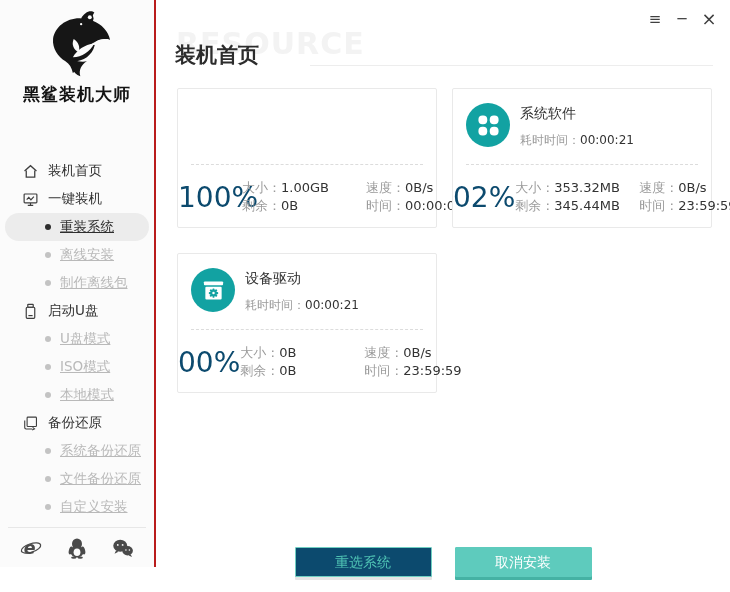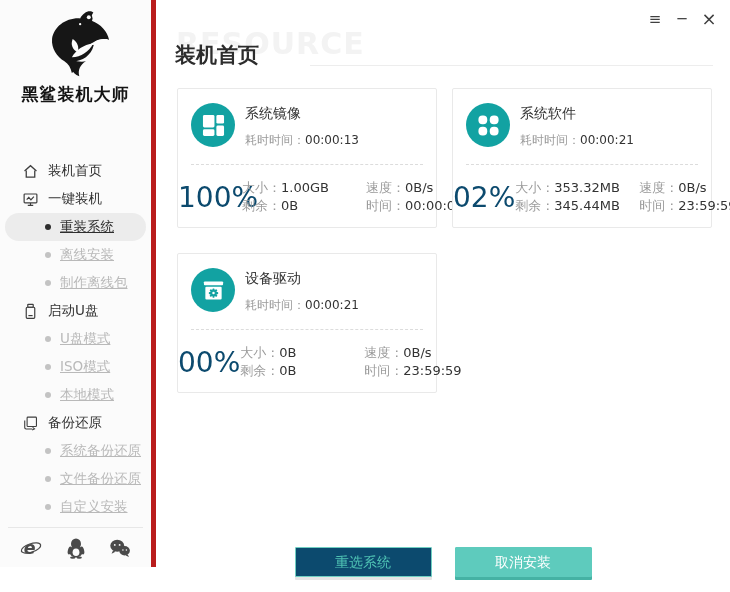--- a/index.html
+++ b/index.html
@@ -2,21 +2,21 @@
 <html><head>
 <meta charset="utf-8">
 <style>
   * { margin:0; padding:0; box-sizing:border-box; }
   html,body { width:730px; height:592px; overflow:hidden; background:#fff;
               font-family:"DejaVu Sans","Liberation Sans",sans-serif; }
   .app { display:flex; width:730px; height:592px; background:#fff; }
 
   
   .sidebar { position:relative; width:156px; height:567px; background:#fbfbfb;
-             border-right:5px solid #b91c1c; flex:0 0 156px; }
+             border-right:2px solid #b91c1c; flex:0 0 156px; }
   .logo { text-align:center; padding-top:6px; }
   .logo svg { width:84px; height:76px; display:block; margin:0 auto; }
   .logo-text { font-size:17px; font-weight:bold; color:#141414; letter-spacing:1px; margin-top:1px; }
 
   .menu { position:absolute; top:157px; left:0; right:0; }
   .mi { height:28px; display:flex; align-items:center; font-size:13.5px; cursor:pointer; }
   .mi.sec { padding-left:22px; color:#333; }
   .mi.sec .mi-icon { width:17px; height:17px; color:#3e3e3e; margin-right:9px; display:inline-flex; }
   .mi.sec .mi-icon svg { width:17px; height:17px; }
   .mi.sub { padding-left:45px; color:#b9b9b9;text-decoration:underline; }
@@ -208,36 +208,20 @@
       <span class="wc close">×</span>
     </div>
 
     <div class="watermark">RESOURCE</div>
     <h1 class="page-title">装机首页</h1>
     <div class="header-line"></div>
 
     <div class="cards">
 
       <section class="card">
-        <div class="card-top">
-          <div class="card-ico">
-            <svg viewBox="0 0 24 24" fill="#fff">
-              <rect x="1" y="1" width="12" height="13" rx="1.5"></rect>
-              <rect x="15" y="1" width="8" height="9" rx="1.5"></rect>
-              <rect x="15" y="12" width="8" height="11" rx="1.5"></rect>
-              <rect x="1" y="16" width="12" height="7" rx="1.5"></rect>
-            </svg>
-          </div>
-          <div class="card-head">
-            <div class="card-title">系统镜像</div>
-            <div class="card-elapsed">
-              <span class="lbl">耗时时间：</span><span class="val">00:00:13</span>
-            </div>
-          </div>
-        </div>
         <div class="dash"></div>
         <div class="card-bottom">
           <div class="pct">100%</div>
           <div class="stats">
             <div class="stat"><span class="lbl">大小：</span><span class="val">1.00GB</span></div>
             <div class="stat"><span class="lbl">速度：</span><span class="val">0B/s</span></div>
             <div class="stat"><span class="lbl">剩余：</span><span class="val">0B</span></div>
             <div class="stat"><span class="lbl">时间：</span><span class="val">00:00:00</span></div>
           </div>
         </div>

